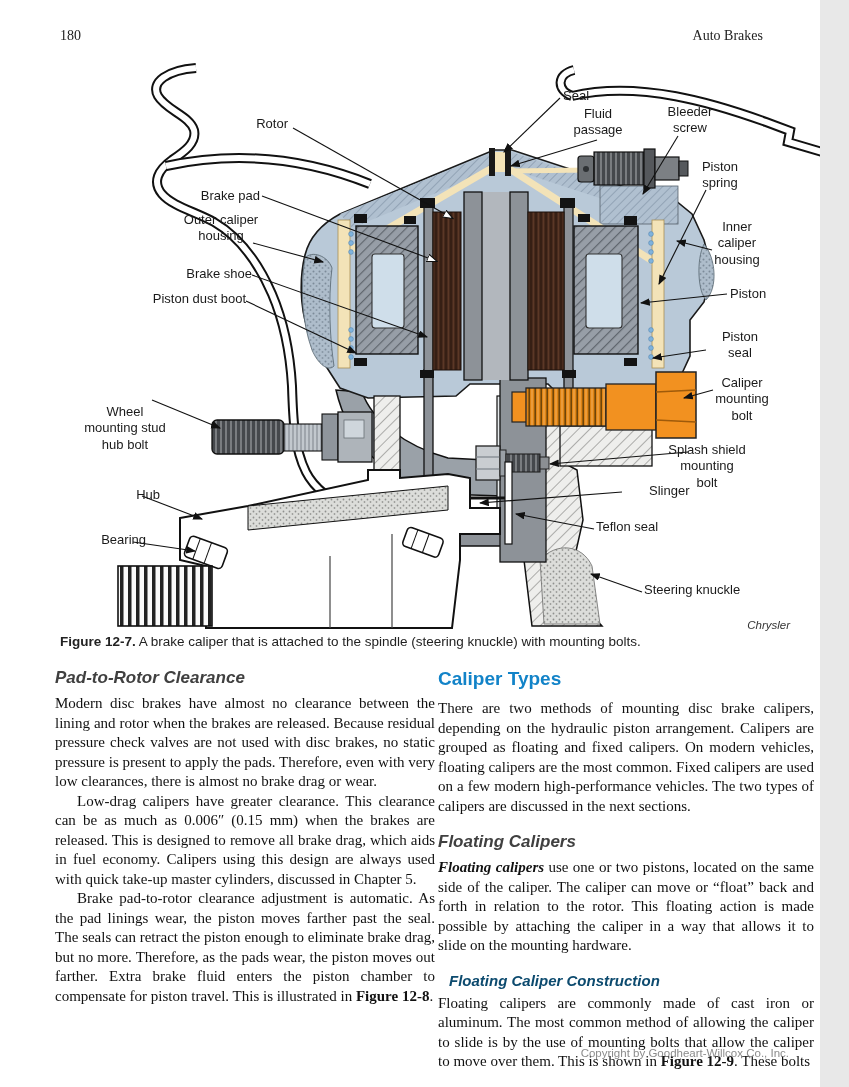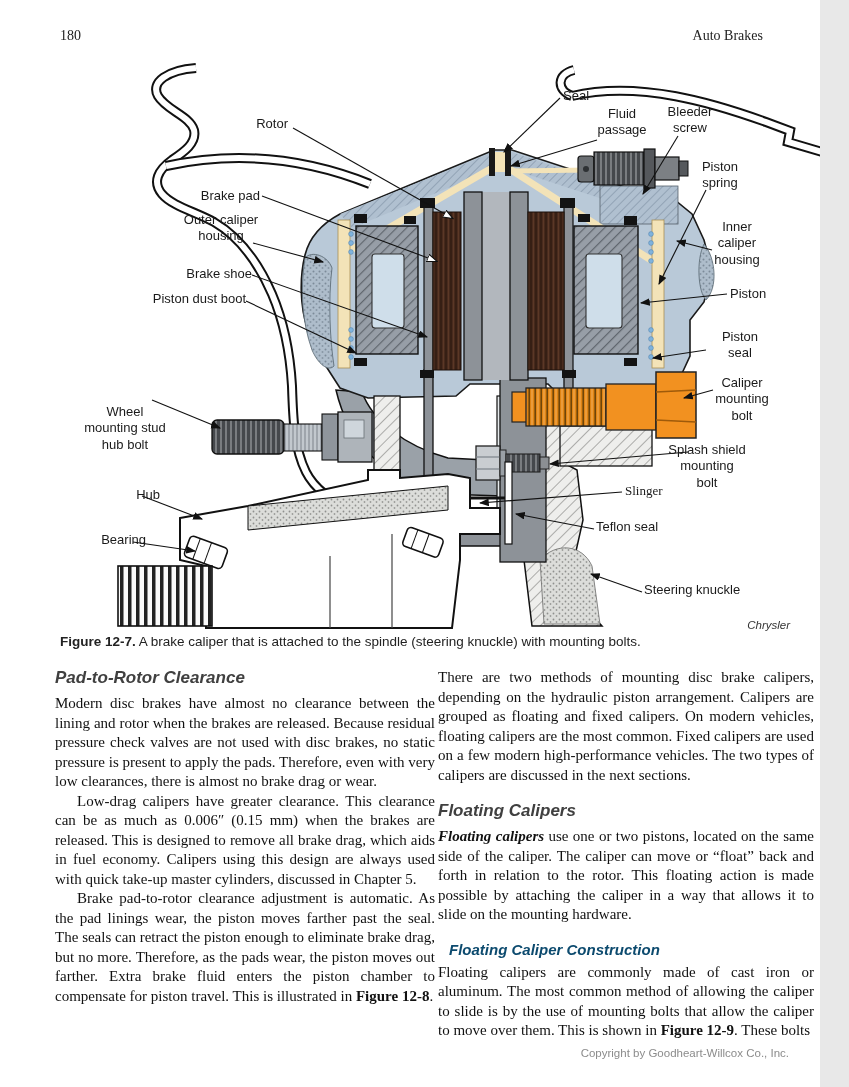--- a/index.html
+++ b/index.html
@@ -252,21 +252,21 @@
         <line x1="622" y1="492" x2="480" y2="503" marker-end="url(#arw)"></line>
         <line x1="142" y1="496" x2="202" y2="519" marker-end="url(#arw)"></line>
         <line x1="594" y1="529" x2="516" y2="514" marker-end="url(#arw)"></line>
         <line x1="133" y1="542" x2="195" y2="551" marker-end="url(#arw)"></line>
         <line x1="642" y1="592" x2="591" y2="574" marker-end="url(#arw)"></line>
       </g>
     </svg>
 
     
     <div class="abs lbl" style="left:563px;top:88px;">Seal</div>
-    <div class="abs lbl ctr" style="left:582px;top:106px;width:80px;">Fluid
+    <div class="abs lbl ctr" style="left:558px;top:106px;width:80px;">Fluid
 passage</div>
     <div class="abs lbl ctr" style="left:648px;top:104px;width:84px;">Bleeder
 screw</div>
     <div class="abs lbl rgt" style="left:218px;top:116px;width:70px;">Rotor</div>
     <div class="abs lbl ctr" style="left:683px;top:159px;width:74px;">Piston
 spring</div>
     <div class="abs lbl rgt" style="left:185px;top:188px;width:75px;">Brake pad</div>
     <div class="abs lbl ctr" style="left:162px;top:212px;width:118px;">Outer caliper
 housing</div>
     <div class="abs lbl ctr" style="left:700px;top:219px;width:74px;">Inner
@@ -279,41 +279,42 @@
 seal</div>
     <div class="abs lbl ctr" style="left:698px;top:375px;width:88px;">Caliper
 mounting
 bolt</div>
     <div class="abs lbl ctr" style="left:66px;top:390px;width:118px;margin-top:14px;">Wheel
 mounting stud
 hub bolt</div>
     <div class="abs lbl ctr" style="left:650px;top:442px;width:114px;">Splash shield
 mounting
 bolt</div>
-    <div class="abs lbl" style="left:625px;top:483px;font-family:Liberation Serif, serif;">Slinger</div>
+    <div class="abs lbl" style="left:649px;top:483px;">Slinger</div>
     <div class="abs lbl rgt" style="left:114px;top:487px;width:46px;">Hub</div>
     <div class="abs lbl" style="left:596px;top:519px;">Teflon seal</div>
     <div class="abs lbl rgt" style="left:80px;top:532px;width:66px;">Bearing</div>
     <div class="abs lbl" style="left:644px;top:582px;">Steering knuckle</div>
     <div class="abs credit rgt" style="left:700px;top:619px;width:90px;">Chrysler</div>
 
     
     <div class="abs caption" style="left:60px;top:634px;width:740px;">
       <span class="b">Figure 12-7.</span><span> A brake caliper that is attached to the spindle (steering knuckle) with mounting bolts.</span>
     </div>
   </div>
 
   <div class="col" style="left:55px;top:668px;width:380px;">
     <h2 class="sub">Pad-to-Rotor Clearance</h2>
     <p>Modern disc brakes have almost no clearance between the lining and rotor when the brakes are released. Because residual pressure check valves are not used with disc brakes, no static pressure is present to apply the pads. Therefore, even with very low clearances, there is almost no brake drag or wear.</p>
     <p class="ind">Low-drag calipers have greater clearance. This clearance can be as much as 0.006″ (0.15 mm) when the brakes are released. This is designed to remove all brake drag, which aids in fuel economy. Calipers using this design are always used with quick take-up master cylinders, discussed in Chapter 5.</p>
     <p class="ind"><span>Brake pad-to-rotor clearance adjustment is automatic. As the pad linings wear, the piston moves farther past the seal. The seals can retract the piston enough to eliminate brake drag, but no more. Therefore, as the pads wear, the piston moves out farther. Extra brake fluid enters the piston chamber to compensate for piston travel. This is illustrated in </span><span class="b">Figure 12-8</span><span>.</span></p>
   </div>
 
   <div class="col" style="left:438px;top:668px;width:376px;">
+    <h2 class="sub blue" style="color:#1283c8;">Caliper Types</h2>
     <p>There are two methods of mounting disc brake calipers, depending on the hydraulic piston arrangement. Calipers are grouped as floating and fixed calipers. On modern vehicles, floating calipers are the most common. Fixed calipers are used on a few modern high-performance vehicles. The two types of calipers are discussed in the next sections.</p>
     <h2 class="sub" style="margin-top:16px;">Floating Calipers</h2>
     <p><span class="bi">Floating calipers</span><span> use one or two pistons, located on the same side of the caliper. The caliper can move or “float” back and forth in relation to the rotor. This floating action is made possible by attaching the caliper in a way that allows it to slide on the mounting hardware.</span></p>
     <h3 class="sub2">Floating Caliper Construction</h3>
     <p><span>Floating calipers are commonly made of cast iron or aluminum. The most common method of allowing the caliper to slide is by the use of mounting bolts that allow the caliper to move over them. This is shown in </span><span class="b">Figure 12-9</span><span>. These bolts</span></p>
   </div>
 
   <div class="abs footer rgt" style="left:556px;top:1047px;width:233px;">Copyright by Goodheart-Willcox Co., Inc.</div>
 
 </div>

